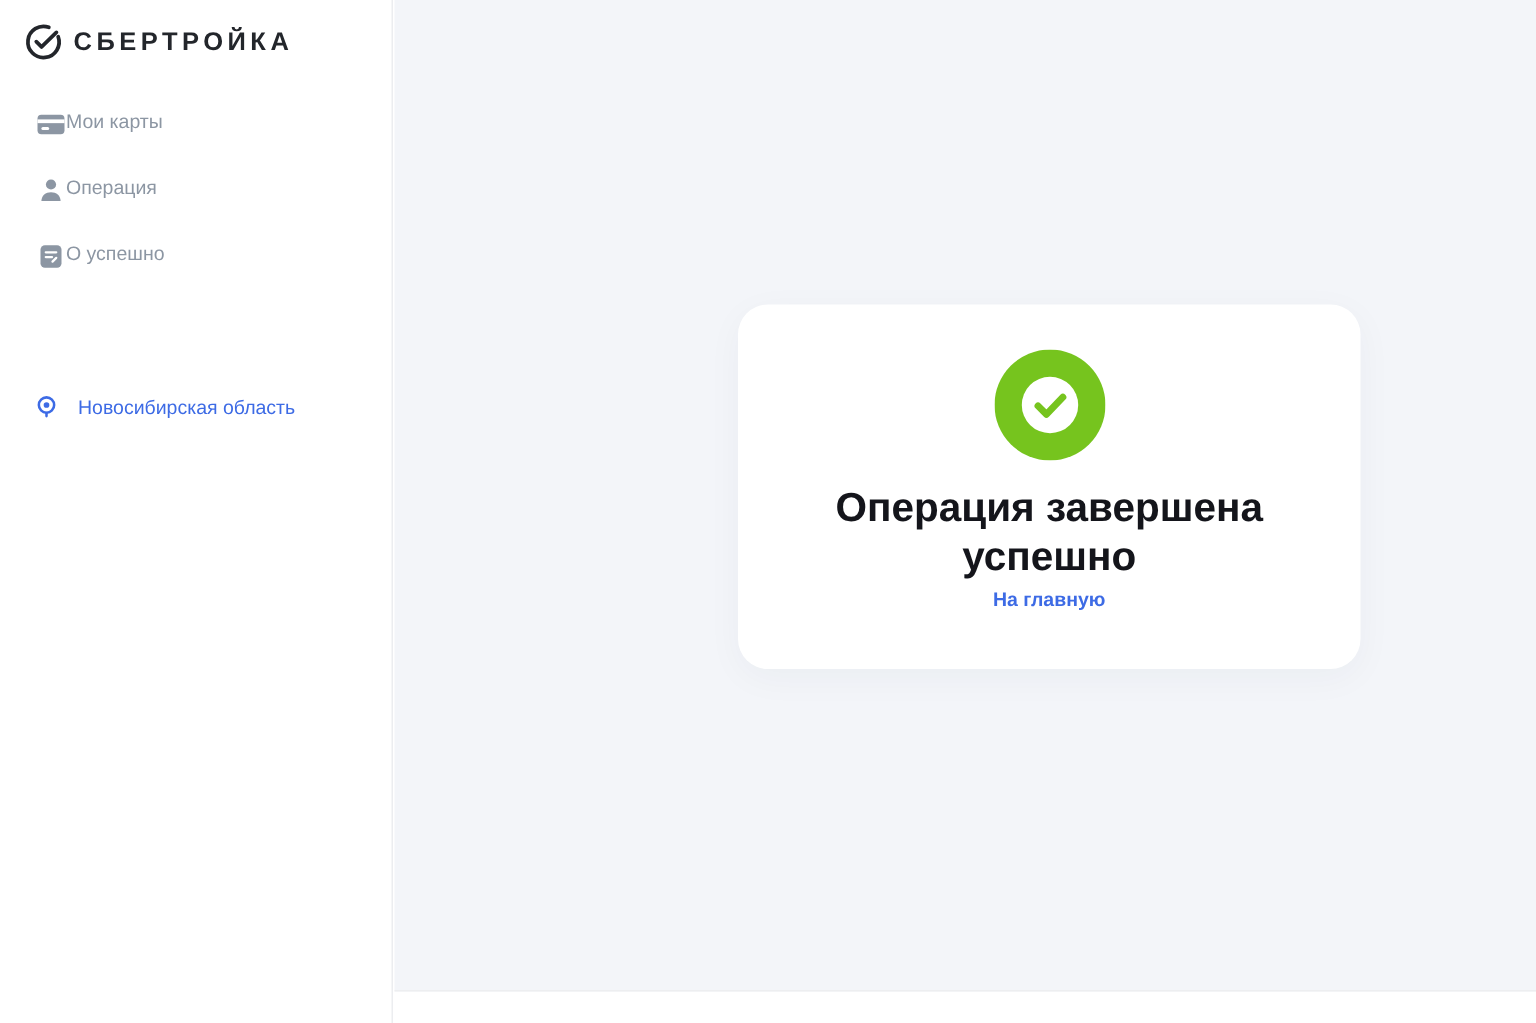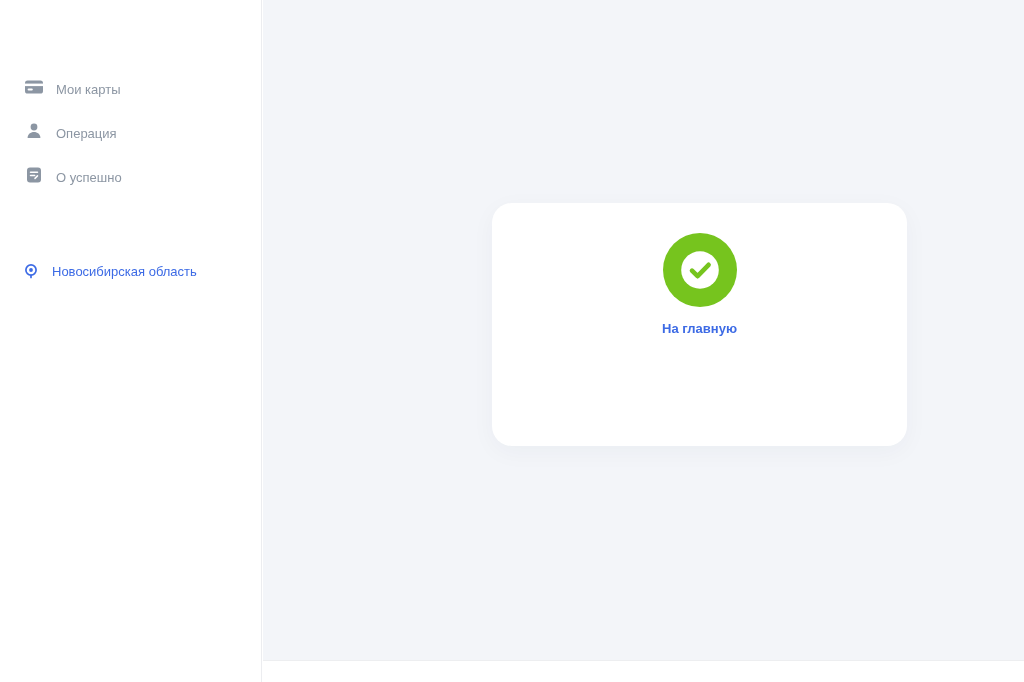--- a/index.html
+++ b/index.html
@@ -27,21 +27,21 @@
   .logo-text {
     font-size: 17px; font-weight: 700;
     letter-spacing: 3px;
     color: #23262B;
     white-space: nowrap;
   }
   .nav {
     position: absolute; left: 24px; top: 73px; right: 10px;
   }
   .nav-item {
-    display: flex; align-items: flex-end; gap: 12px;
+    display: flex; align-items: flex-start; 
     height: 24px; margin-bottom: 20px;
     cursor: pointer;
   }
   .nav-item .label {
     font-size: 13px; font-weight: 500;
     color: #8C96A3;
     white-space: nowrap;
   }
   .region-item {
     position: absolute; left: 22px; top: 259px;
@@ -75,34 +75,43 @@
   .success-icon { width: 74px; height: 74px; }
   .result-title {
     margin-top: 15px;
     max-width: 330px;
     text-align: center;
     font-size: 27px; font-weight: 700;
     line-height: 33px;
     color: #14151B;
   }
   .home-link {
-    margin-top: 14px;
+    margin-top: 4px;
     font-size: 13px; font-weight: 700;
     color: #3D6BE5;
     text-decoration: none;
     cursor: pointer;
   }
 
   .icon { display: inline-flex; flex: none; }
 </style>
 </head>
 <body>
 
 <aside class="sidebar">
 
+  <div class="logo">
+    <span class="icon">
+      <svg width="26" height="26" viewBox="0 0 26 26">
+        <path d="M22.78 9.44 A10.4 10.4 0 1 1 16.56 3.22" fill="none" stroke="#23262B" stroke-width="2.5" stroke-linecap="round"></path>
+        <path d="M8.2 12.8 L11.7 16.3 L21.6 6.6" fill="none" stroke="#23262B" stroke-width="2.5" stroke-linecap="round" stroke-linejoin="round"></path>
+      </svg>
+    </span>
+    <span class="logo-text">СБЕРТРОЙКА</span>
+  </div>
 
   <nav class="nav">
 
     <div class="nav-item">
       <span class="icon">
         <svg width="20" height="20" viewBox="0 0 20 20">
           <rect x="1" y="3.5" width="18" height="13" rx="2.6" fill="#8C96A3"></rect>
           <rect x="1" y="6.6" width="18" height="2.5" fill="#ffffff"></rect>
           <rect x="3.6" y="11.6" width="5.2" height="2" rx="1" fill="#ffffff"></rect>
         </svg>
@@ -153,18 +162,19 @@
   <section class="result-card">
 
     <span class="icon success-icon">
       <svg width="74" height="74" viewBox="0 0 74 74">
         <circle cx="37" cy="37" r="37" fill="#76C41E"></circle>
         <circle cx="37" cy="37" r="18.8" fill="#ffffff"></circle>
         <path d="M29 37.6l5.6 5.6 11-11.4" fill="none" stroke="#76C41E" stroke-width="4.6" stroke-linecap="round" stroke-linejoin="round"></path>
       </svg>
     </span>
 
+    <h1 class="result-title">Операция завершена успешно</h1>
 
     <a class="home-link">На главную</a>
 
   </section>
 
 </main>
 
 </body></html>

